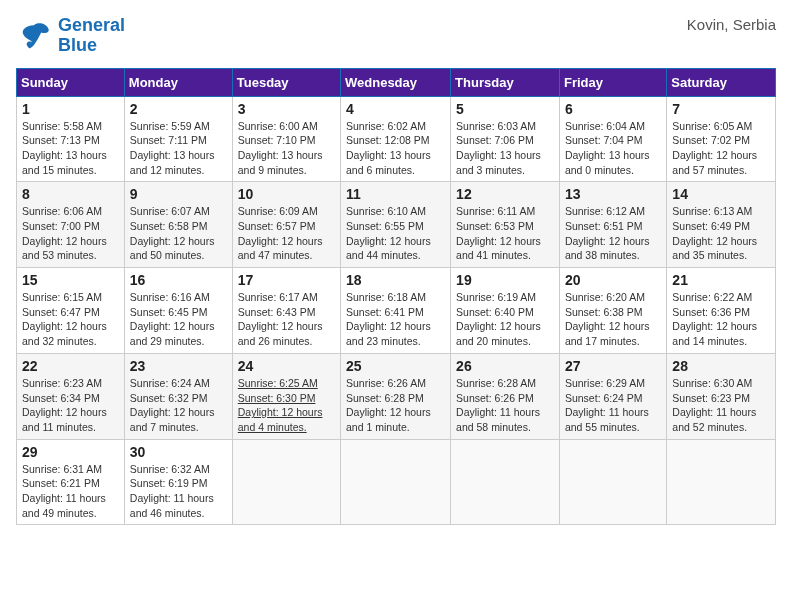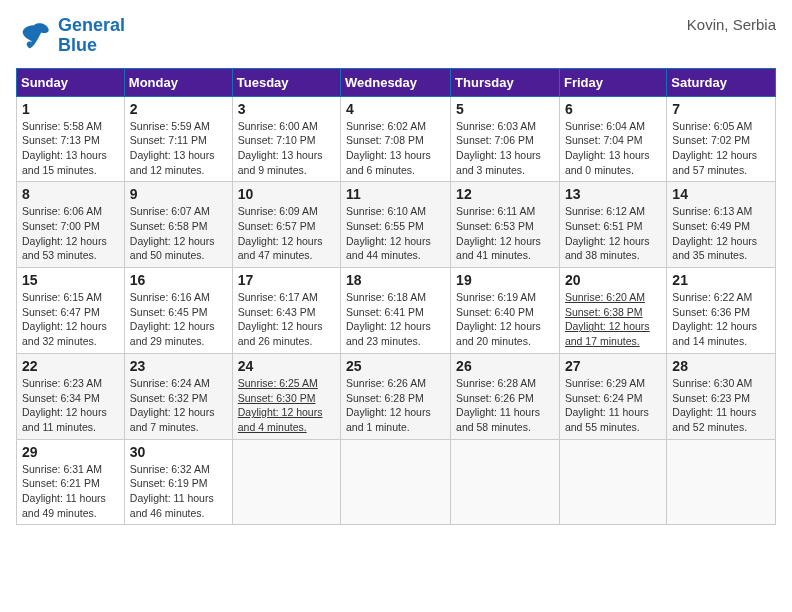--- a/index.html
+++ b/index.html
@@ -141,21 +141,21 @@
         <td>
           <span class="day-num">3</span>
           <div class="day-detail" style="white-space: pre-line;">Sunrise: 6:00 AM
 Sunset: 7:10 PM
 Daylight: 13 hours
 and 9 minutes.</div>
         </td>
         <td>
           <span class="day-num">4</span>
           <div class="day-detail" style="white-space: pre-line;">Sunrise: 6:02 AM
-Sunset: 7:08 PM
+Sunset: 12:08 PM
 Daylight: 13 hours
 and 6 minutes.</div>
         </td>
         <td>
           <span class="day-num">5</span>
           <div class="day-detail" style="white-space: pre-line;">Sunrise: 6:03 AM
 Sunset: 7:06 PM
 Daylight: 13 hours
 and 3 minutes.</div>
         </td>
@@ -256,21 +256,21 @@
         </td>
         <td>
           <span class="day-num">19</span>
           <div class="day-detail" style="white-space: pre-line;">Sunrise: 6:19 AM
 Sunset: 6:40 PM
 Daylight: 12 hours
 and 20 minutes.</div>
         </td>
         <td>
           <span class="day-num">20</span>
-          <div class="day-detail" style="white-space: pre-line; text-decoration: underline;">Sunrise: 6:20 AM
+          <div class="day-detail" style="white-space: pre-line;">Sunrise: 6:20 AM
 Sunset: 6:38 PM
 Daylight: 12 hours
 and 17 minutes.</div>
         </td>
         <td>
           <span class="day-num">21</span>
           <div class="day-detail" style="white-space: pre-line;">Sunrise: 6:22 AM
 Sunset: 6:36 PM
 Daylight: 12 hours
 and 14 minutes.</div>

